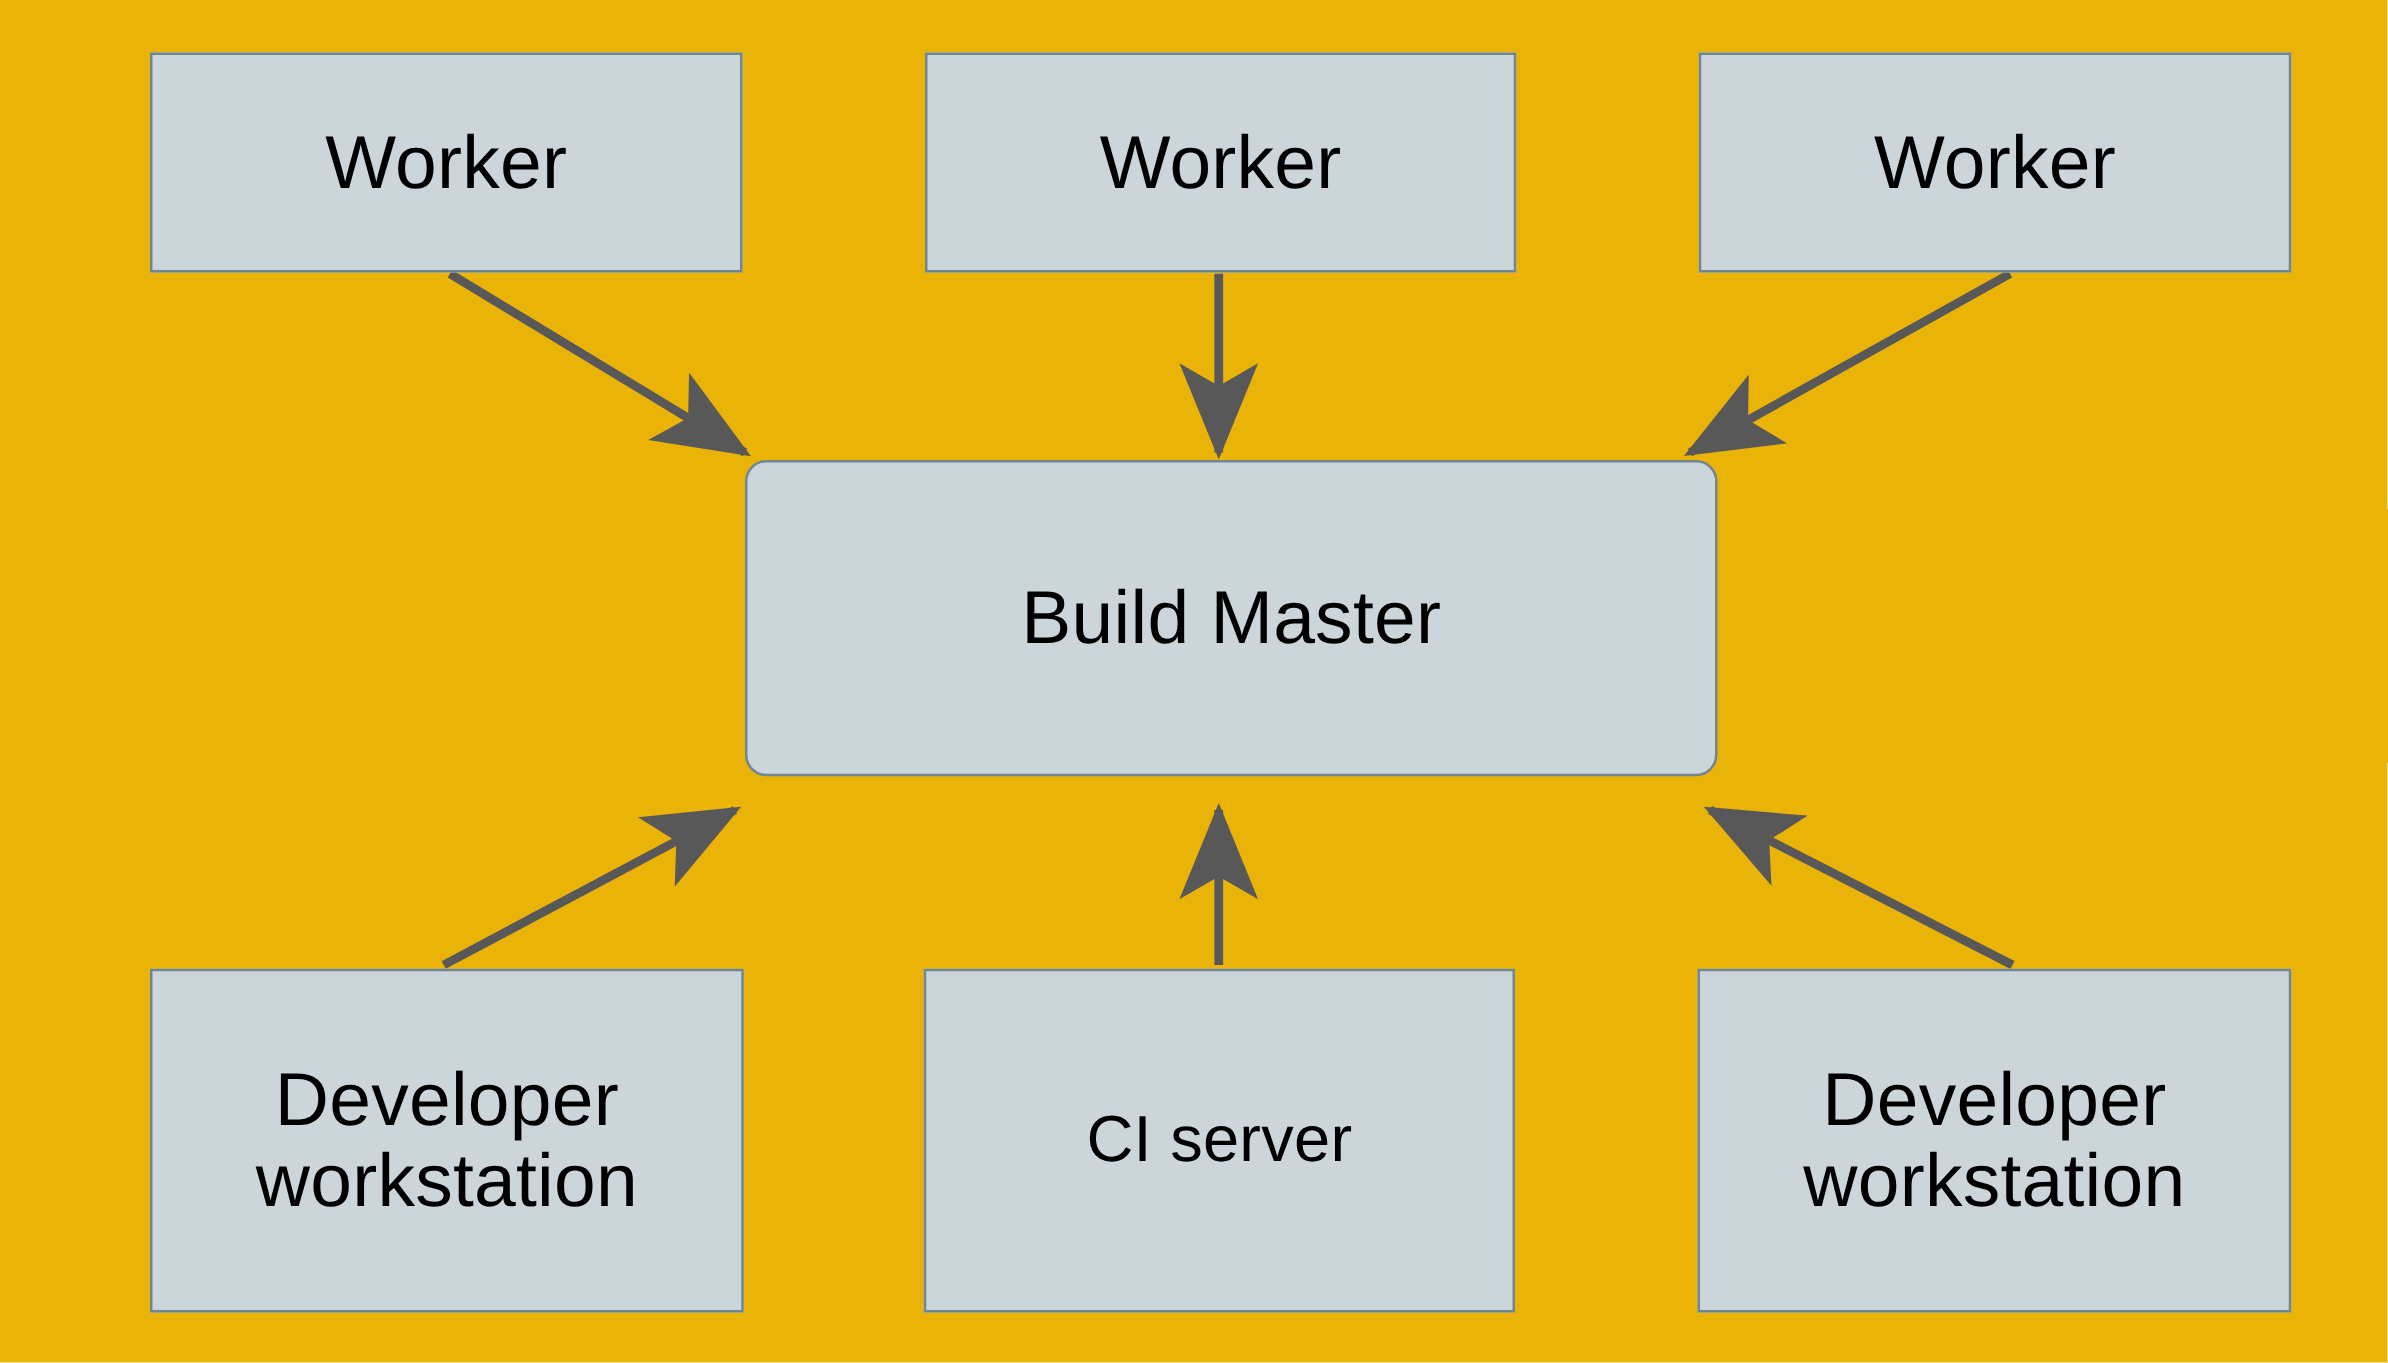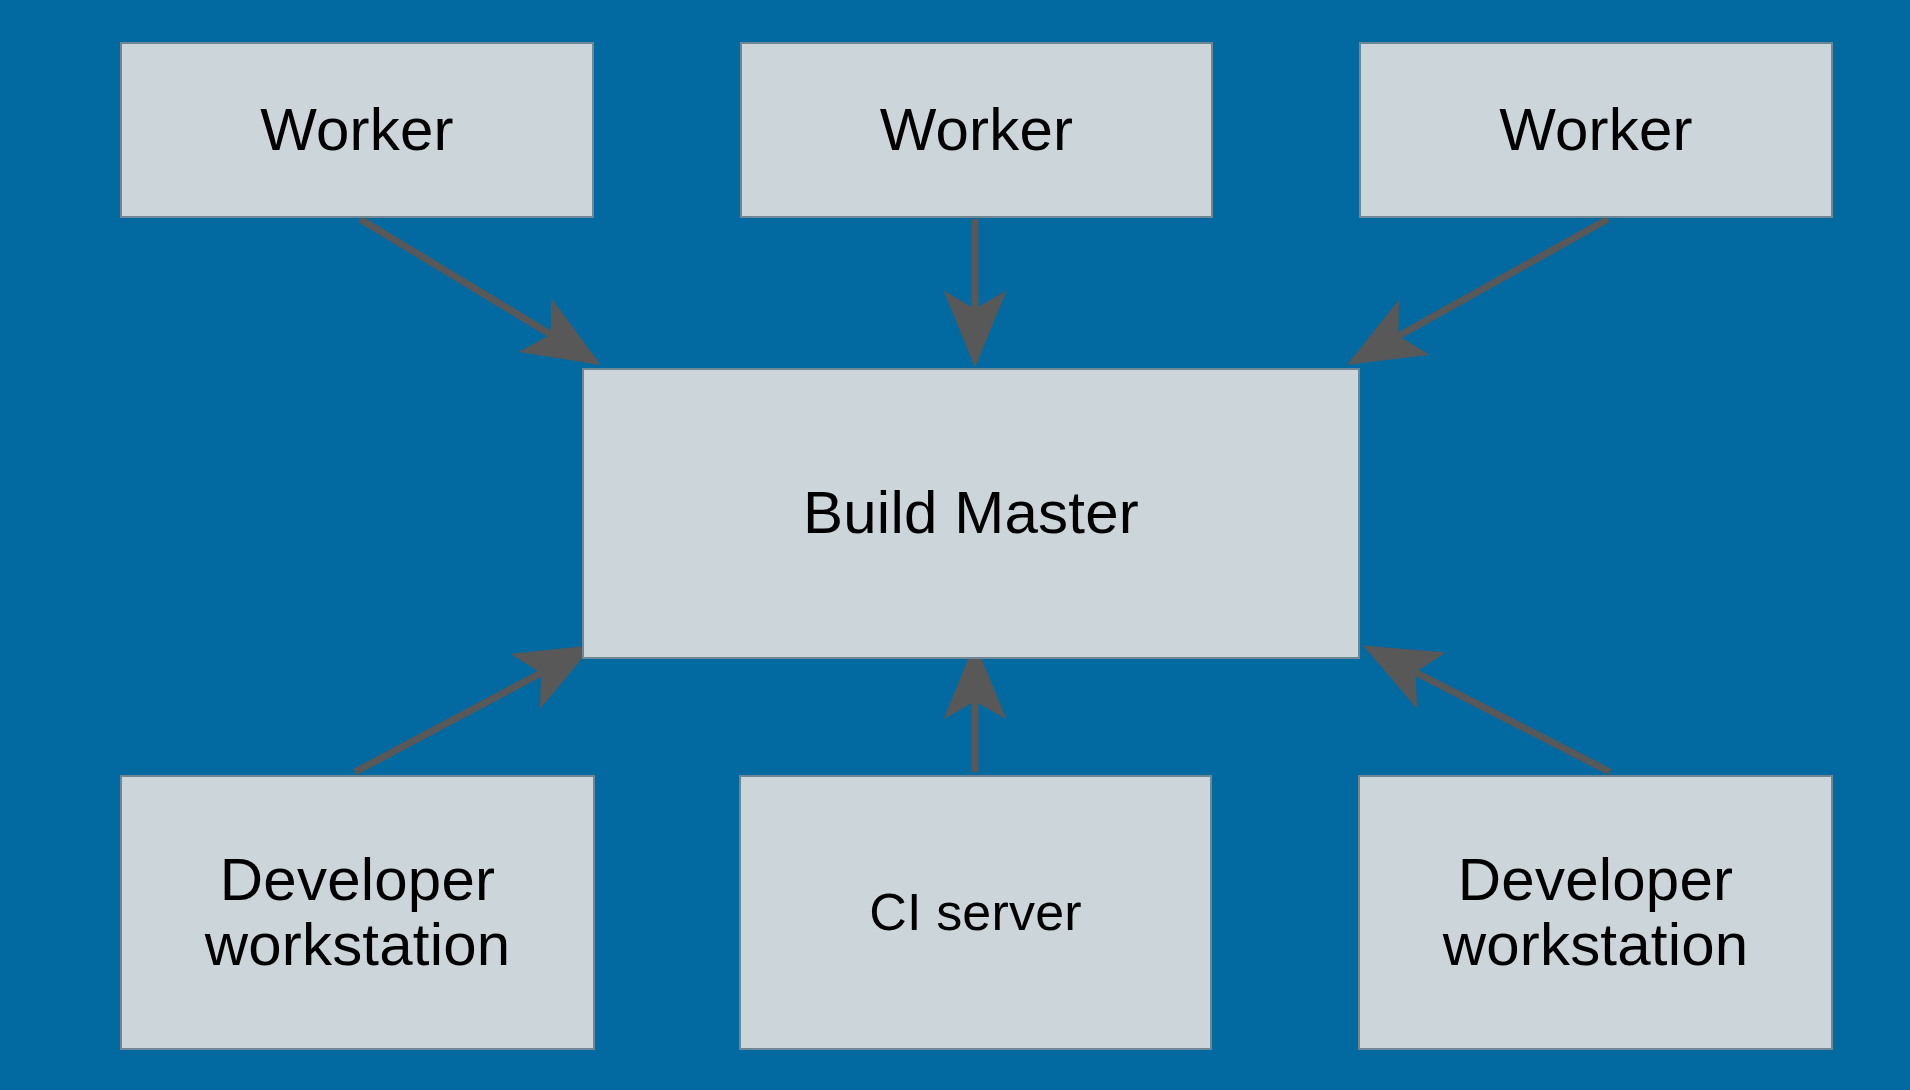--- a/index.html
+++ b/index.html
@@ -9,21 +9,21 @@
     background: #ffffff;
   }
   body {
     font-family: "Liberation Sans", sans-serif;
     -webkit-font-smoothing: antialiased;
   }
   #diagram-canvas {
     position: relative;
     width: 1910px;
     height: 1090px;
-    background: #0369a1;
+    background: #eab308;
     overflow: hidden;
   }
   #edge-layer {
     position: absolute;
     left: 0;
     top: 0;
     width: 1910px;
     height: 1090px;
     pointer-events: none;
   }
@@ -46,21 +46,21 @@
     white-space: pre-line;
     padding: 0 10px;
   }
 
   
   #node-worker-1 { left: 120px; top: 42px; width: 474px;  height: 176px; font-size: 60px; }
   #node-worker-2 { left: 740px; top: 42px; width: 473px;  height: 176px; font-size: 60px; }
   #node-worker-3 { left: 1359px; top: 42px; width: 474px; height: 176px; font-size: 60px; }
 
   
-  #node-build-master { left: 582px; top: 368px; width: 778px; height: 291px; font-size: 60px; }
+  #node-build-master { left: 596px; top: 368px; width: 778px; height: 253px; font-size: 60px; border-radius: 17px; }
 
   
   #node-dev-workstation-left  { left: 120px;  top: 775px; width: 475px; height: 275px; font-size: 60px; }
   #node-ci-server             { left: 739px;  top: 775px; width: 473px; height: 275px; font-size: 52px; }
   #node-dev-workstation-right { left: 1358px; top: 775px; width: 475px; height: 275px; font-size: 60px; }
 </style>
 </head>
 <body>
 
 <div id="diagram-canvas">

